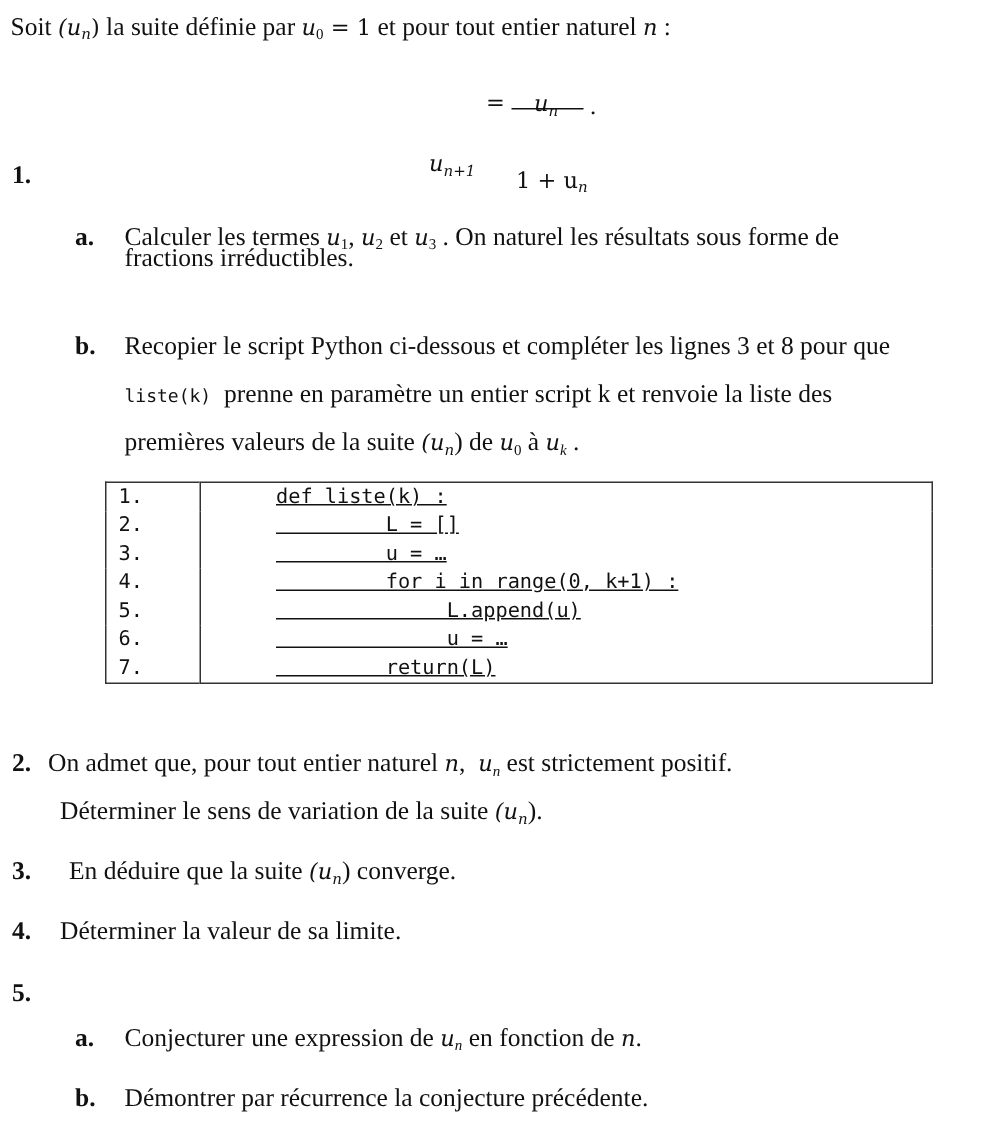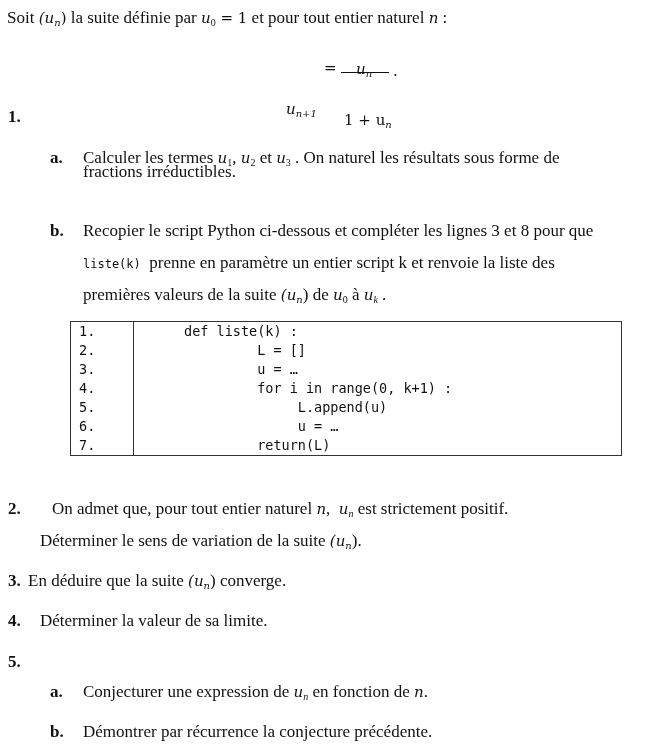--- a/index.html
+++ b/index.html
@@ -11,21 +11,21 @@
   sub { font-size: 10px; vertical-align: -3px; font-style: italic; }
   sub.r { font-style: normal; }
   b.num { font-weight: bold; }
   .code { font-family: "DejaVu Sans Mono", "Liberation Mono", monospace; font-size: 13.5px; }
   .frac { position: absolute; left: 286px; top: 48px; width: 200px; height: 44px; }
   .fline { position: absolute; left: 55px; top: 24px; width: 48px; height: 1px; background: #111; }
   table.code-table { position: absolute; left: 70px; top: 321px; width: 552px; border-collapse: collapse;
                      border: 1px solid #333; }
   table.code-table td { padding: 0 0 0 8px; height: 19px; line-height: 19px; vertical-align: middle; }
   table.code-table td.ln { width: 54px; border-right: 1px solid #333; }
-  table.code-table td.src { white-space: pre; padding-left: 50px; }
+  table.code-table td.src { white-space: pre; padding-left: 50px; text-decoration: underline; }
 </style>
 </head>
 <body>
 
 <div class="abs" style="left:7px; top:8px;">
   <span>Soit </span><span class="mr"><span class="m">(u</span><sub>n</sub><span>)</span></span><span> la suite définie par </span><span class="m">u</span><sub class="r">0</sub><span class="mr"> = 1</span><span> et pour tout entier naturel </span><span class="m">n</span><span> :</span>
 </div>
 
 <div class="frac">
   <span class="abs m" style="left:0; top:12px;margin-top:40px;"><span>u</span><sub class="r" style="font-style:italic">n+1</sub></span>
@@ -80,29 +80,29 @@
         <td class="src">              u = …</td>
       </tr>
     <tr>
         <td class="ln">7.</td>
         <td class="src">         return(L)</td>
       </tr>
   </tbody>
 </table>
 
 <b class="abs num" style="left:8px; top:499px;">2.</b>
-<div class="abs" style="left:52px; top:499px;">
+<div class="abs" style="left:32px; top:499px;">
   <span>On admet que, pour tout entier naturel </span><span class="m">n</span><span style="white-space:pre">,  </span><span class="m">u</span><sub>n</sub><span> est strictement positif.</span>
 </div>
 <div class="abs" style="left:40px; top:531px;">
   <span>Déterminer le sens de variation de la suite </span><span class="mr"><span class="m">(u</span><sub>n</sub></span><span>).</span>
 </div>
 
 <b class="abs num" style="left:8px; top:571px;">3.</b>
-<div class="abs" style="left:28px; top:571px;">
+<div class="abs" style="left:46px; top:571px;">
   <span>En déduire que la suite </span><span class="mr"><span class="m">(u</span><sub>n</sub></span><span>) converge.</span>
 </div>
 
 <b class="abs num" style="left:8px; top:611px;">4.</b>
 <div class="abs" style="left:40px; top:611px;">Déterminer la valeur de sa limite.</div>
 
 <b class="abs num" style="left:8px; top:652px;">5.</b>
 
 <b class="abs num" style="left:50px; top:682px;">a.</b>
 <div class="abs" style="left:83px; top:682px;">

